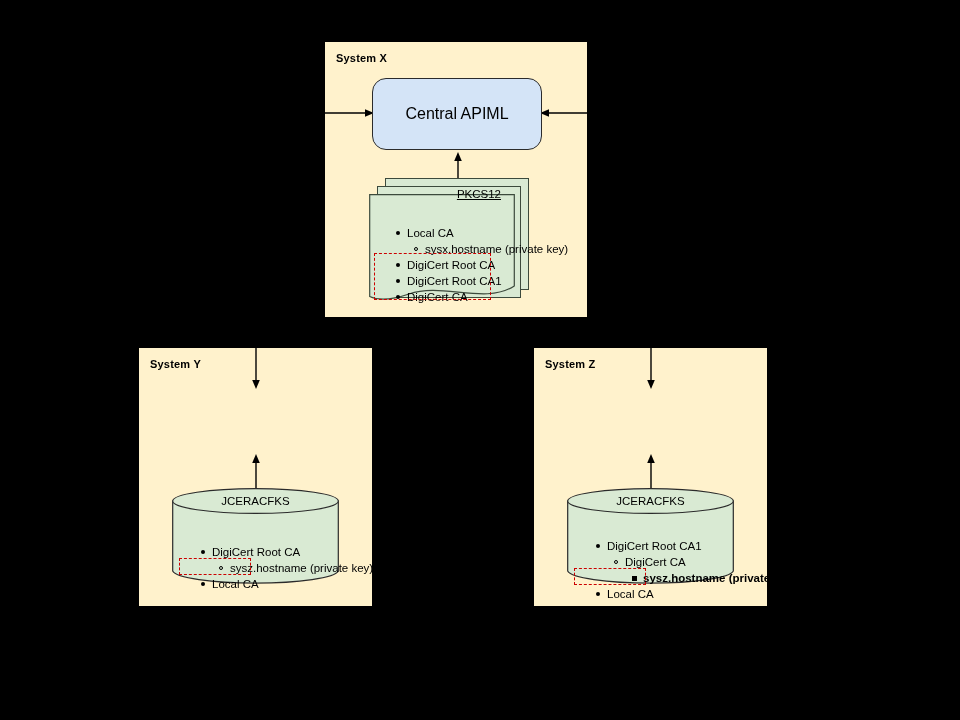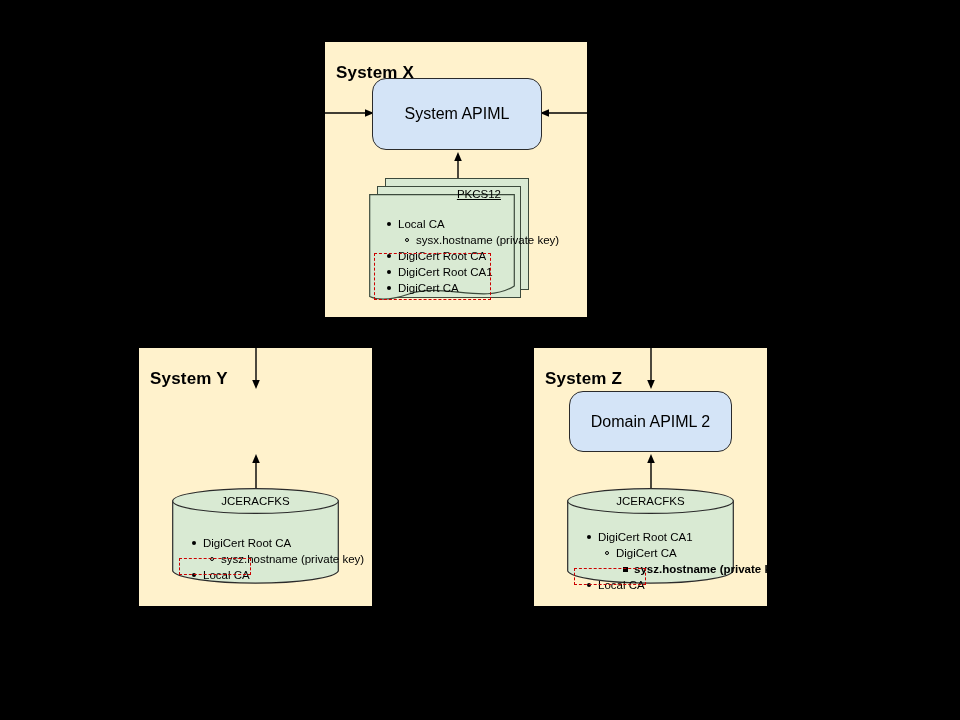--- a/index.html
+++ b/index.html
@@ -20,26 +20,25 @@
   .system-box {
     position: absolute;
     background: #fff2cc;
     border: 1px solid #000000;
     box-sizing: border-box;
   }
   .system-label {
     position: absolute;
     top: 10px;
     left: 11px;
-    font-size: 17px;
+    font-size: 11px;
     font-weight: bold;
     color: #000000;
     letter-spacing: 0.2px;
     white-space: nowrap;
-    margin-top: 11px;
   }
 
   
   .apiml-box {
     position: absolute;
     background: #d4e4f7;
     border: 1px solid #2b2b2b;
     border-radius: 14px;
     box-sizing: border-box;
     display: flex;
@@ -92,21 +91,21 @@
     width: 100%;
     text-align: center;
     font-size: 11.5px;
     color: #000000;
     white-space: nowrap;
   }
 
   
   .blist {
     position: absolute;
-    margin: 7px;
+    margin: 16px;
     padding: 0;
     list-style: none;
     font-size: 11.5px;
     color: #000000;
     line-height: 16px;
   }
   .blist li {
     position: relative;
     white-space: nowrap;
   }
@@ -172,21 +171,21 @@
     <line x1="0" y1="7" x2="45" y2="7"></line>
     <polygon class="arrow-head" points="52,7 43,3.2 43,10.8"></polygon>
   </svg>
 
   <svg class="arrow-svg" style="left:540px; top:106px;" width="52" height="14">
     <line x1="52" y1="7" x2="7" y2="7"></line>
     <polygon class="arrow-head" points="0,7 9,3.2 9,10.8"></polygon>
   </svg>
 
   <div class="apiml-box" style="left:372px; top:78px; width:170px; height:72px;">
-    <span>System APIML</span>
+    <span>Central APIML</span>
   </div>
 
   <svg class="arrow-svg" style="left:451px; top:150px;" width="14" height="42">
     <line x1="7" y1="42" x2="7" y2="9"></line>
     <polygon class="arrow-head" points="7,151 7,151 7,151"></polygon>
     <polygon class="arrow-head" points="7,151 7,151 7,151"></polygon>
     <polygon class="arrow-head" points="7,2 3.2,11 10.8,11"></polygon>
   </svg>
 
   <div class="doc-stack" style="left:369px; top:178px; width:160px; height:125px;">
@@ -242,23 +241,20 @@
 
   <div class="system-box" style="left:533px; top:347px; width:235px; height:260px;">
     <div class="system-label">System Z</div>
   </div>
 
   <svg class="arrow-svg" style="left:644px; top:347px;" width="14" height="44">
     <line x1="7" y1="0" x2="7" y2="35"></line>
     <polygon class="arrow-head" points="7,42 3.2,33 10.8,33"></polygon>
   </svg>
 
-  <div class="apiml-box" style="left:569px; top:391px; width:163px; height:61px;">
-    <span>Domain APIML 2</span>
-  </div>
 
   <svg class="arrow-svg" style="left:644px; top:452px;" width="14" height="44">
     <line x1="7" y1="44" x2="7" y2="9"></line>
     <polygon class="arrow-head" points="7,2 3.2,11 10.8,11"></polygon>
   </svg>
 
   <div class="cyl" style="left:567px; top:488px; width:167px; height:96px;">
     <svg width="167" height="96" viewBox="0 0 167 96">
       <path d="M0.7,13 L0.7,83 A83,13 0 0 0 166.3,83 L166.3,13 Z" fill="#d9ead3" stroke="#2b2b2b" stroke-width="1.2"></path>
       <ellipse cx="83.5" cy="13" rx="82.8" ry="12.4" fill="#d9ead3" stroke="#2b2b2b" stroke-width="1.2"></ellipse>

